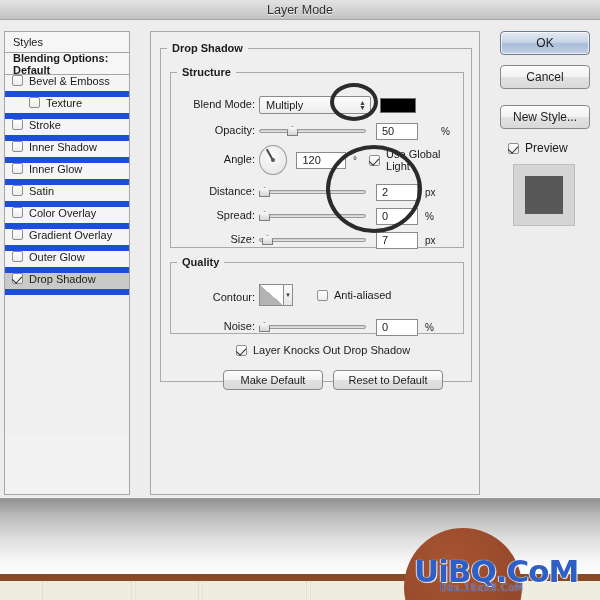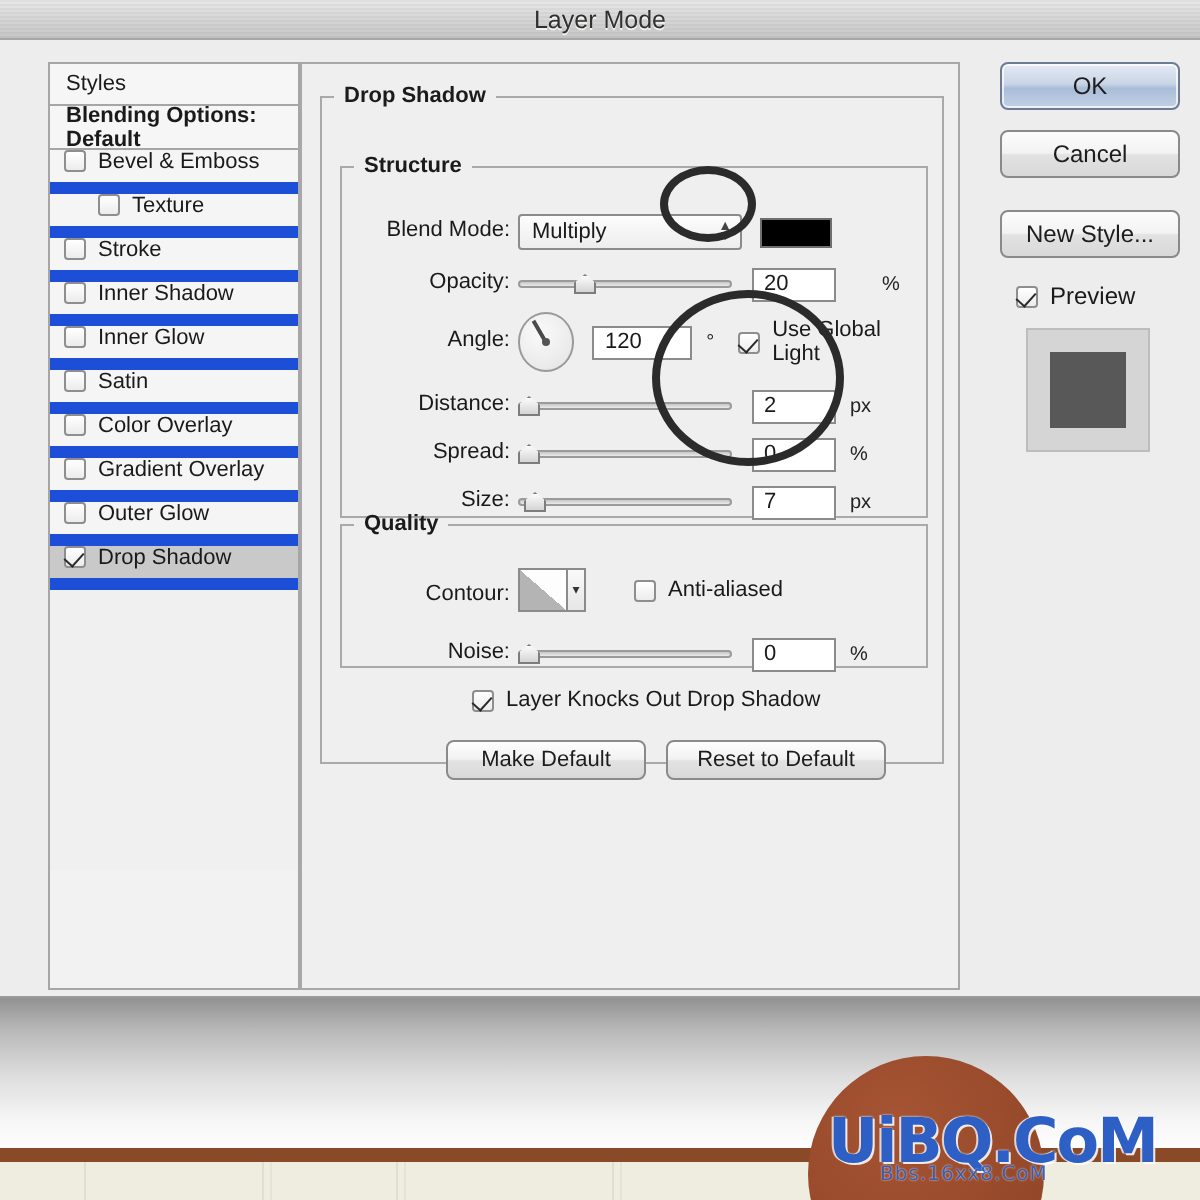--- a/index.html
+++ b/index.html
@@ -65,21 +65,21 @@
   }
   #titlebar .title {
     font-size:12.5px; color:#30302f; font-weight:normal;
     text-shadow:0 1px 0 rgba(255,255,255,.75);
   }
 
   #dialog-body { position:absolute; left:0; top:21px; right:0; bottom:0; }
 
   
   #styles-panel {
-    position:absolute; left:24px; top:10px; width:126px; height:464px;
+    position:absolute; left:4px; top:10px; width:126px; height:464px;
     background:#f1f1f1;
   }
   #styles-head {
     height:22px; display:flex; align-items:center; padding-left:8px;
     border:1px solid #a6a6a6; background:#f6f6f6;
   }
   #blending-row {
     height:22px; display:flex; align-items:center; padding-left:8px;
     border:1px solid #a6a6a6; border-top:none; background:#f6f6f6;
     font-weight:bold;
@@ -120,21 +120,21 @@
   }
 
   fieldset.grp {
     border:1px solid #a9a9a9; margin:0; padding:0;
     background:transparent;
   }
   fieldset.grp > legend {
     font-weight:bold; font-size:11px; padding:0 5px; margin-left:6px; color:#1b1b1b;
   }
   #ds-group { position:absolute; left:9px; top:10px; width:312px; height:340px; }
-  #structure-group { position:absolute; left:9px; top:23px; width:294px; height:182px; }
+  #structure-group { position:absolute; left:9px; top:12px; width:294px; height:182px; }
   #quality-group { position:absolute; left:9px; top:202px; width:294px; height:78px; }
 
   .row { position:absolute; height:20px; display:flex; align-items:center; }
   .rlabel { position:absolute; text-align:right; }
 
   
   .select {
     width:112px; height:18px; border:1px solid #8b8b8b; border-radius:2px;
     background:linear-gradient(to bottom,#fdfdfd,#ededed);
     display:flex; align-items:center; padding-left:6px; font-size:11px;
@@ -341,21 +341,21 @@
             <div class="swatch-black" style="margin-left:9px;"></div>
           </div>
 
           <div class="rlabel" style="left:6px; top:46px; width:78px;">Opacity:</div>
           <div class="row" style="left:88px; top:43px;">
             <div class="slider">
               <div class="track"></div>
               <div class="thumb" style="left:28px"></div>
             </div>
             <div class="numbox" style="margin-left:10px;">
-              <span>20</span>
+              <span>50</span>
             </div>
             <span class="unit" style="margin-left:23px;">%</span>
           </div>
 
           <div class="rlabel" style="left:6px; top:75px; width:78px;">Angle:</div>
           <div class="row" style="left:88px; top:64px; height:36px;">
             <div class="dial">
               <div class="hand"></div>
               <div class="hub"></div>
             </div>

